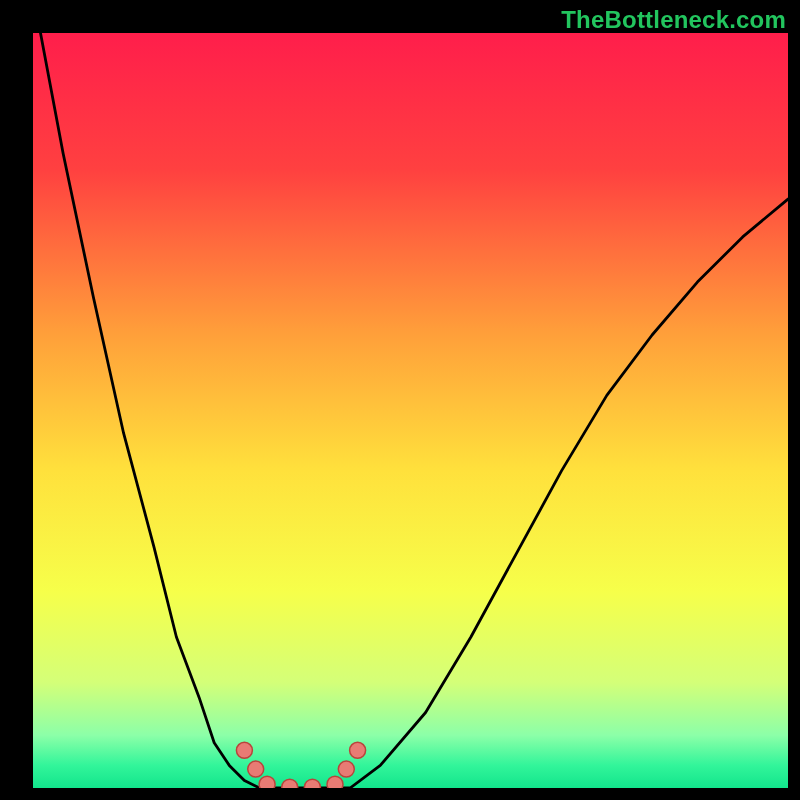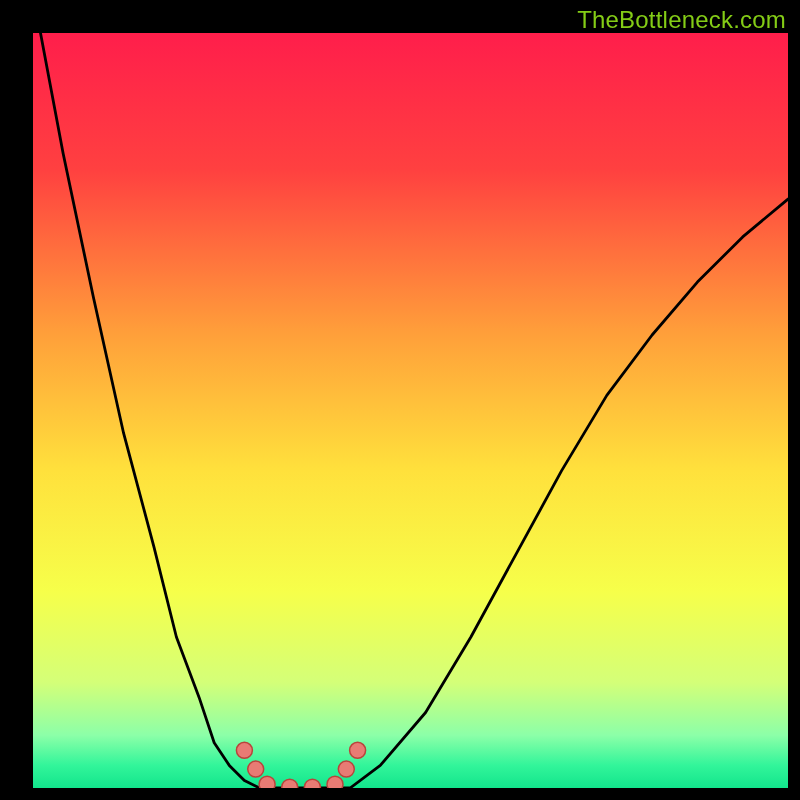--- a/index.html
+++ b/index.html
@@ -22,22 +22,22 @@
     width: 755px;
     height: 755px;
     
   }
   .watermark {
     position: absolute;
     top: 6px;
     right: 14px;
     font-family: Arial, Helvetica, sans-serif;
     font-size: 24px;
-    font-weight: 400;
-    color: #84cc16;
+    font-weight: 700;
+    color: #22c55e;
     letter-spacing: 0.2px;
   }
   svg.curve {
     position: absolute;
     inset: 0;
   }
   .marker {
     fill: #e87b74;
     stroke: #b9443c;
     stroke-width: 1.5;

